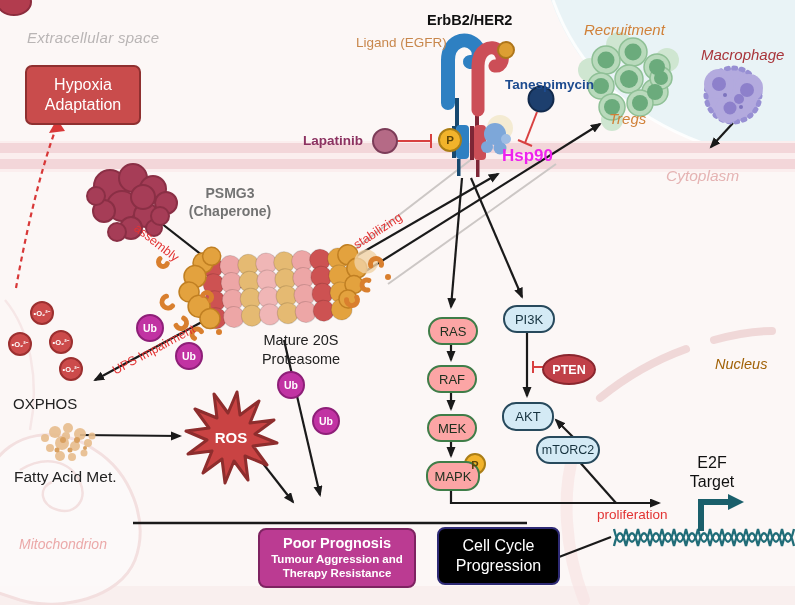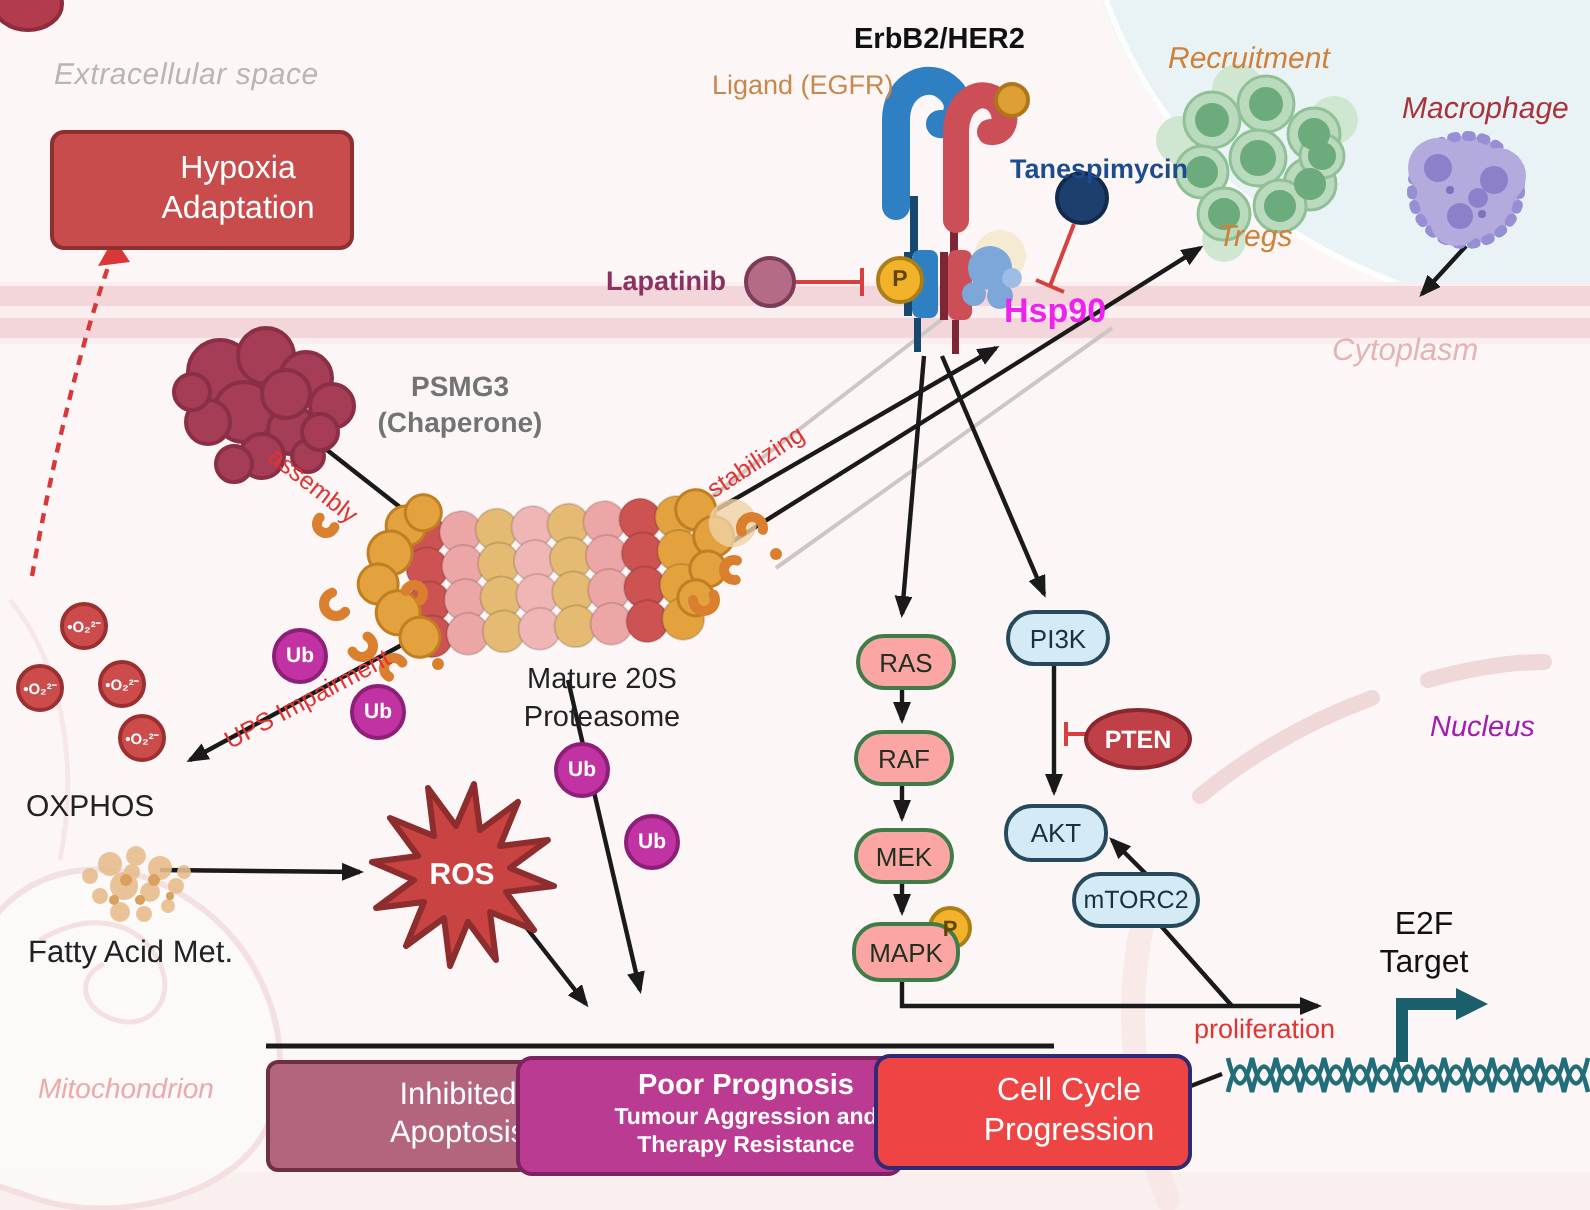--- a/index.html
+++ b/index.html
@@ -4,21 +4,21 @@
 <style>
   html,body{margin:0;padding:0;background:#ffffff;}
   .stage{
     position:relative;width:795px;height:605px;overflow:hidden;
     background:#fcf7f6;font-family:"Liberation Sans",sans-serif;
   }
   .stage svg{position:absolute;left:0;top:0;z-index:1;}
   .lbl{position:absolute;z-index:2;white-space:nowrap;}
   .pre{white-space:pre-line;}
   .box{position:absolute;z-index:2;display:flex;flex-direction:column;align-items:center;justify-content:center;
-       text-align:center;color:#fff;line-height:1.22;padding-left:36px;}
+       text-align:center;color:#fff;line-height:1.22;}
   .pill{position:absolute;z-index:2;display:flex;align-items:center;justify-content:center;
         border-radius:14px;font-size:13px;color:#20301f;}
   .pill.green{background:#fca5a5;border:2px solid #3f7d48;}
   .pill.blue{background:#d4eaf5;border:2px solid #27495c;color:#16323f;}
   .tiny{position:absolute;z-index:3;display:flex;align-items:center;justify-content:center;
         color:#fff;font-weight:bold;text-align:center;}
   .rot{transform-origin:0 0;}
 </style>
 </head>
 <body>
@@ -330,21 +330,21 @@
 <div class="lbl" style="left:427px;top:12px;font-weight:bold;font-size:14.5px;color:#111">ErbB2/HER2</div>
 <div class="lbl" style="left:356px;top:35px;font-size:13.5px;color:#c8874c">Ligand (EGFR)</div>
 <div class="lbl" style="left:505px;top:77px;font-weight:bold;font-size:13.5px;color:#1d4b8f">Tanespimycin</div>
 <div class="lbl" style="left:502px;top:146px;font-weight:bold;font-size:17px;color:#ee22ee">Hsp90</div>
 <div class="lbl" style="left:303px;top:133px;font-weight:bold;font-size:13.5px;color:#8c3261">Lapatinib</div>
 
 <div class="lbl" style="left:584px;top:21px;font-style:italic;font-size:15px;color:#d08038">Recruitment</div>
 <div class="lbl" style="left:609px;top:110px;font-style:italic;font-size:15px;color:#d08038">Tregs</div>
 <div class="lbl" style="left:701px;top:46px;font-style:italic;font-size:15px;color:#a8343a">Macrophage</div>
 <div class="lbl" style="left:666px;top:167px;font-style:italic;font-size:15.5px;color:#e5b3b3">Cytoplasm</div>
-<div class="lbl" style="left:715px;top:356px;font-style:italic;font-size:14.5px;color:#a21caf">Nucleus</div>
+<div class="lbl" style="left:715px;top:356px;font-style:italic;font-size:14.5px;color:#a16207">Nucleus</div>
 <div class="lbl" style="left:19px;top:536px;font-style:italic;font-size:14px;color:#eba9a9">Mitochondrion</div>
 
 <div class="lbl pre" style="left:181px;top:185px;width:98px;text-align:center;font-weight:bold;font-size:14px;color:#737373;line-height:1.25">PSMG3
 (Chaperone)</div>
 <div class="lbl rot" style="left:140px;top:221px;font-size:12.5px;color:#e23333;transform:rotate(38deg)">assembly</div>
 <div class="lbl pre" style="left:251px;top:331px;width:100px;text-align:center;font-size:14.5px;color:#222;line-height:1.3">Mature 20S
 Proteasome</div>
 <div class="lbl rot" style="left:110px;top:365px;font-size:12.5px;color:#e23333;transform:rotate(-28deg)">UPS Impairment</div>
 <div class="lbl rot" style="left:351px;top:240px;font-size:12.5px;color:#e23333;transform:rotate(-33deg)">stabilizing</div>
 
@@ -370,23 +370,21 @@
 
 <div class="pill green" style="left:428px;top:317px;width:46px;height:24px">RAS</div>
 <div class="pill green" style="left:427px;top:365px;width:46px;height:24px">RAF</div>
 <div class="pill green" style="left:427px;top:414px;width:46px;height:24px">MEK</div>
 <div class="pill green" style="left:426px;top:461px;width:50px;height:26px">MAPK</div>
 <div class="pill blue" style="left:503px;top:305px;width:48px;height:24px">PI3K</div>
 <div class="pill blue" style="left:502px;top:402px;width:48px;height:25px">AKT</div>
 <div class="pill blue" style="left:536px;top:436px;width:60px;height:24px;font-size:12.5px">mTORC2</div>
 <div class="pill" style="left:542px;top:354px;width:50px;height:27px;border-radius:50%;background:#c04048;border:2px solid #8a262e;color:#fff;font-weight:bold;font-size:12.5px">PTEN</div>
 
-<div class="box pre" style="left:133px;top:530px;width:116px;height:52px;background:#b2657d;border:2.5px solid #6e2f42;border-radius:6px;font-size:15.5px">Inhibited
-Apoptosis</div>
 <div class="box" style="left:258px;top:528px;width:154px;height:56px;background:#bb3b92;border:2.5px solid #7e2361;border-radius:8px">
   <div style="font-weight:bold;font-size:14.5px">Poor Prognosis</div>
   <div class="pre" style="font-weight:bold;font-size:11.5px;line-height:1.2">Tumour Aggression and
 Therapy Resistance</div>
 </div>
-<div class="box pre" style="left:437px;top:527px;width:119px;height:54px;background:#ef4444;border:2.5px solid #2e2a75;border-radius:8px;font-size:16px">Cell Cycle
+<div class="box pre" style="left:437px;top:527px;width:119px;height:54px;background:#000000;border:2.5px solid #2e2a75;border-radius:8px;font-size:16px">Cell Cycle
 Progression</div>
 
 </div>
 
 </body></html>

